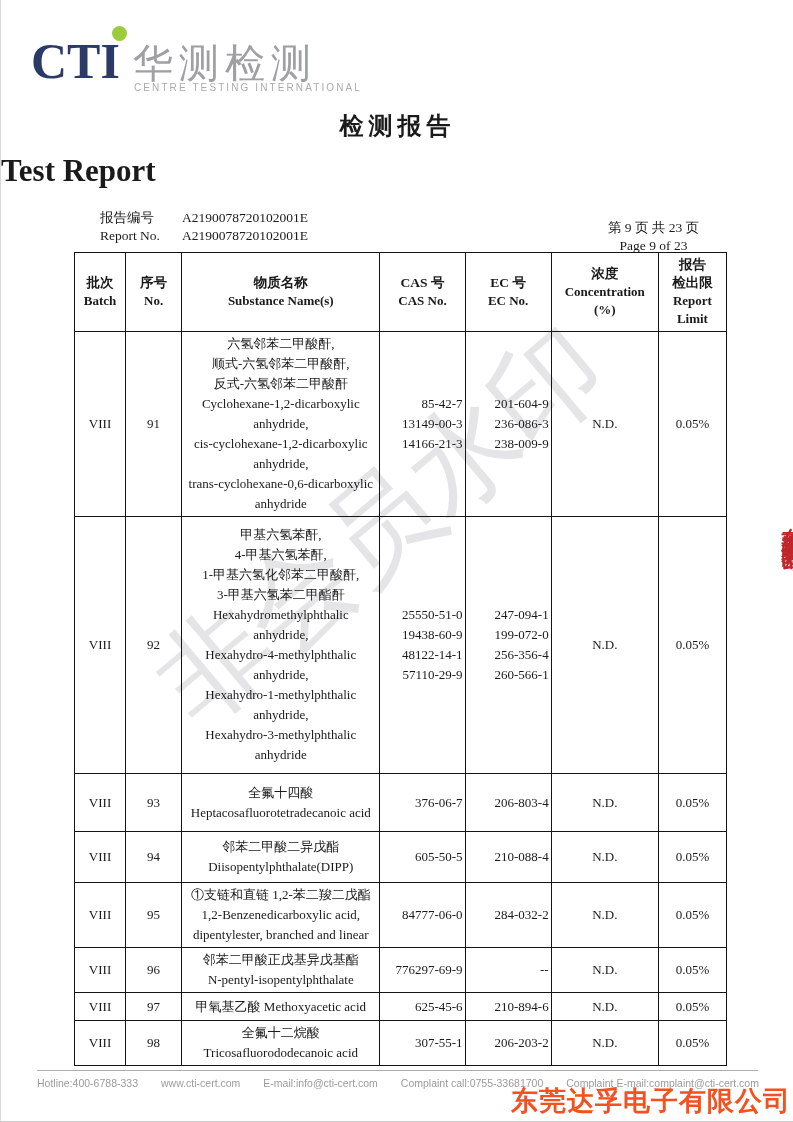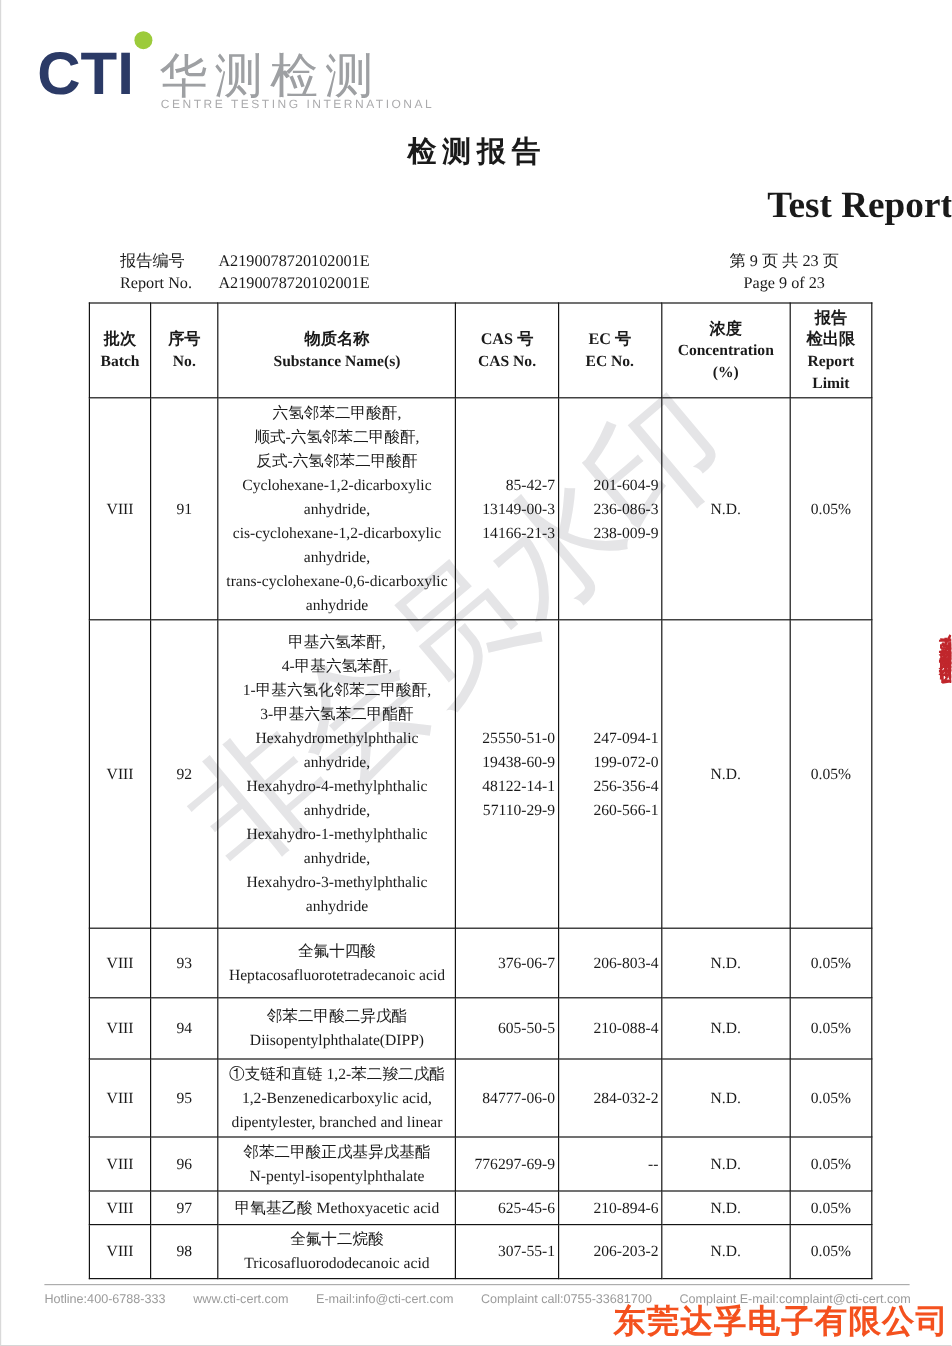--- a/index.html
+++ b/index.html
@@ -7,38 +7,38 @@
         font-family:"Liberation Serif",serif;color:#1a1a1a;
         border-left:1px solid #d9d9d9;border-bottom:1px solid #cccccc;box-sizing:border-box;}
 
   
   .watermark{position:absolute;left:30px;top:452px;width:700px;text-align:center;
              font-size:110px;font-weight:400;color:#e5e5e7;letter-spacing:-2px;
              transform:rotate(-40deg);white-space:nowrap;z-index:0;}
 
   
   .logo{position:absolute;left:30px;top:20px;width:300px;height:80px;z-index:1;}
-  .cti{position:absolute;left:0;top:16px;font-family:Liberation Sans, sans-serif;
+  .cti{position:absolute;left:0;top:16px;font-family:Liberation Serif, serif;
        font-weight:800;font-size:50px;line-height:1;color:#2b3a66;letter-spacing:0px;text-align:center;}
   .cti-dot{position:absolute;left:81px;top:6px;width:15px;height:15px;border-radius:50%;background:#9ccb3b;}
   .logo-cn{position:absolute;left:102px;top:24px;font-size:40px;line-height:1;color:#9ea0a3;
            letter-spacing:6px;white-space:nowrap;font-weight:500;}
   .logo-caption{position:absolute;left:103px;top:62px;font-family:"Liberation Sans",sans-serif;
                 font-size:10px;letter-spacing:2.1px;color:#ababad;font-weight:400;white-space:nowrap;}
 
   
   .title-cn{position:absolute;left:0;top:110px;width:793px;text-align:center;z-index:1;
             font-size:24px;font-weight:bold;letter-spacing:5px;}
-  .title-en{position:absolute;left:0;top:153px;width:793px;text-align:right;z-index:1;
+  .title-en{position:absolute;left:0;top:153px;width:793px;text-align:left;z-index:1;
             font-size:31px;font-weight:bold;}
 
   
   .meta-left{position:absolute;left:75px;top:209px;z-index:1;display:grid;
              grid-template-columns:82px auto;font-size:13.5px;line-height:17.5px;margin-left:24px;}
-  .meta-right{position:absolute;left:575px;top:209px;width:155px;text-align:center;z-index:1;
+  .meta-right{position:absolute;left:575px;top:219px;width:155px;text-align:center;z-index:1;
               font-size:13.5px;line-height:17.5px;}
 
   
   table.report{position:absolute;left:73px;top:252px;width:653px;z-index:1;
                border-collapse:collapse;table-layout:fixed;background:transparent;}
   table.report th,table.report td{border:1.5px solid #141414;padding:2px 2px;
                text-align:center;vertical-align:middle;font-size:13px;overflow-wrap:break-word;}
   table.report th{font-weight:bold;height:60px;line-height:18px;padding:3px 1px;}
   table.report td div{line-height:20px;}
   .th-cn{font-size:13.5px;}

